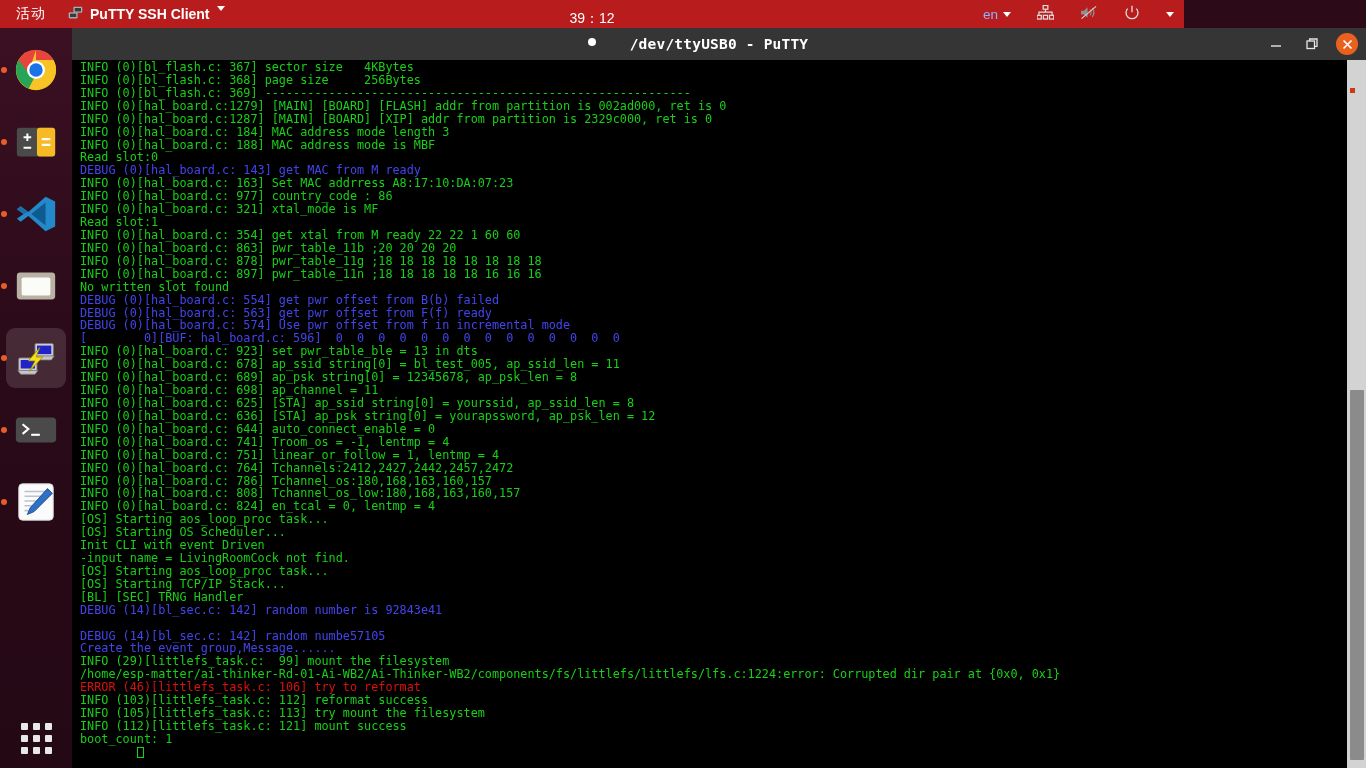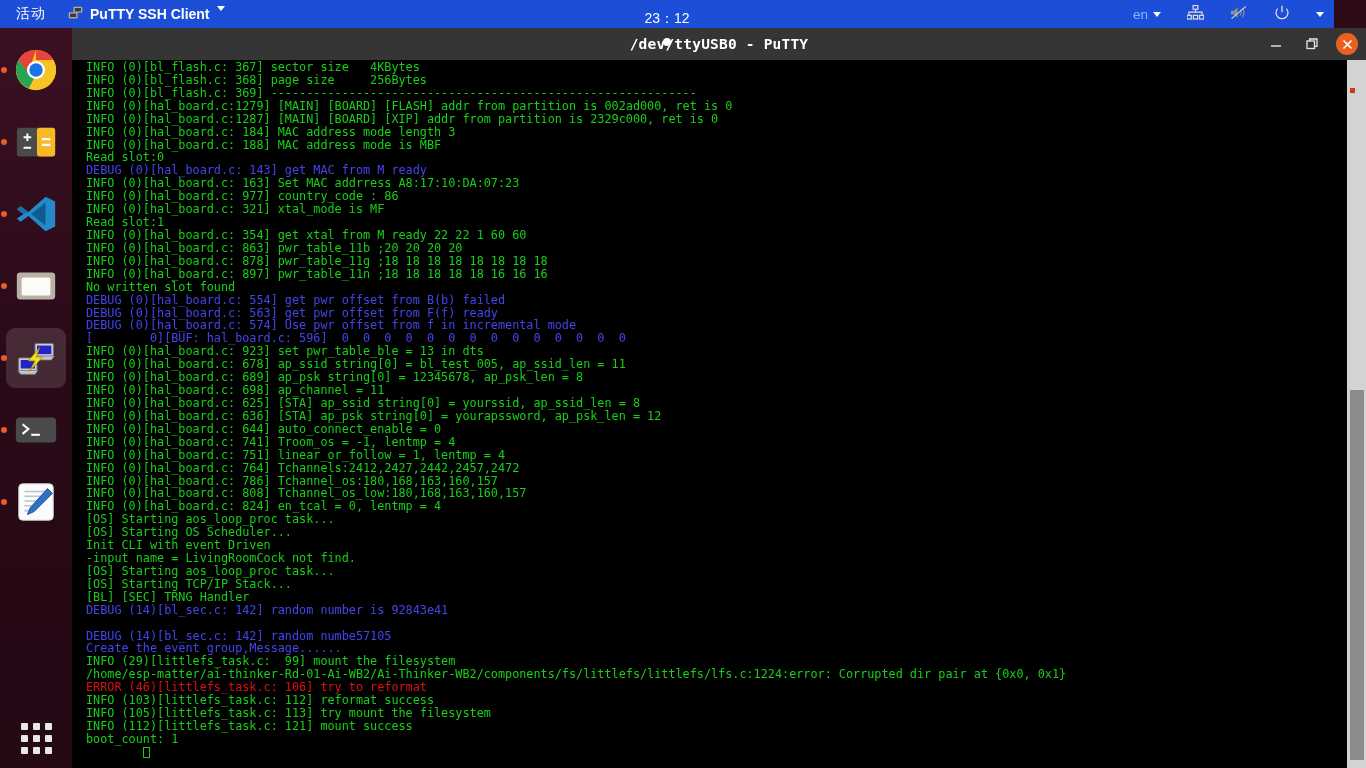--- a/index.html
+++ b/index.html
@@ -5,22 +5,22 @@
   * { margin:0; padding:0; box-sizing:border-box; }
   html, body {
     width:1366px; height:768px;
     overflow:hidden;
     background:#2c0a18;
     font-family:"Liberation Sans", sans-serif;
   }
 
   
   #topbar{
-    position:absolute; top:0; left:0; width:1334px; height:28px;
-    background:#1d4ed8; color:#ffffff;
+    position:absolute; top:0; left:0; width:1184px; height:28px;
+    background:#b91c1c; color:#ffffff;
     display:flex; align-items:center;
     font-size:13.5px; z-index:40;
   }
   #activities{ padding:0 14px 0 16px; font-size:14px; letter-spacing:1px; }
   .tb-app{ display:flex; align-items:flex-start; gap:7px; padding:0 8px; }
   .tb-app-name{ font-weight:bold; font-size:14px; }
   .caret{ width:0;height:0;border-left:4.5px solid transparent;border-right:4.5px solid transparent;border-top:5px solid #ffffff; display:inline-block; }
   #clock{
     position:absolute; left:0; right:0; margin:0 auto;
     width:260px; text-align:center;
@@ -82,21 +82,21 @@
 
   
   #term{
     position:absolute; top:32px; left:0;
     width:1294px; height:708px;
     background:#000000;
     overflow:hidden;
     font-family:"DejaVu Sans Mono", monospace;
     font-size:11.8px;
     line-height:12.93px;
-    padding:1px 0 0 14px;
+    padding:1px 0 0 8px;
     white-space:pre;
   }
   #term .ln{ height:12.93px; white-space:pre; }
   .c-green{ color:#18d018; }
   .c-blue { color:#4444ee; }
   .c-red  { color:#d81010; }
   .cursor{
     display:inline-block; width:7px; height:11px;
     border:1px solid #18d018; background:transparent;
     vertical-align:-2px;
@@ -128,21 +128,21 @@
         <rect x="1" y="7" width="9" height="6" rx="0.7" fill="#d6d6d6" stroke="#8a8a8a" stroke-width="0.7"></rect>
         <rect x="2" y="8" width="7" height="4" fill="#3b3b3b"></rect>
       </svg>
     </span>
     <span class="tb-app-name">PuTTY SSH Client</span>
     <span class="caret"></span>
   </div>
 
   <div id="clock">
     <span>3月17日</span>
-    <span>23：12</span>
+    <span>39：12</span>
     <span class="dot"></span>
   </div>
 
   <div id="tray">
     <div class="tray-item">
       <span class="lang">en</span>
       <span class="caret"></span>
     </div>
     <span>
       <svg width="17" height="15" viewBox="0 0 18 16">

